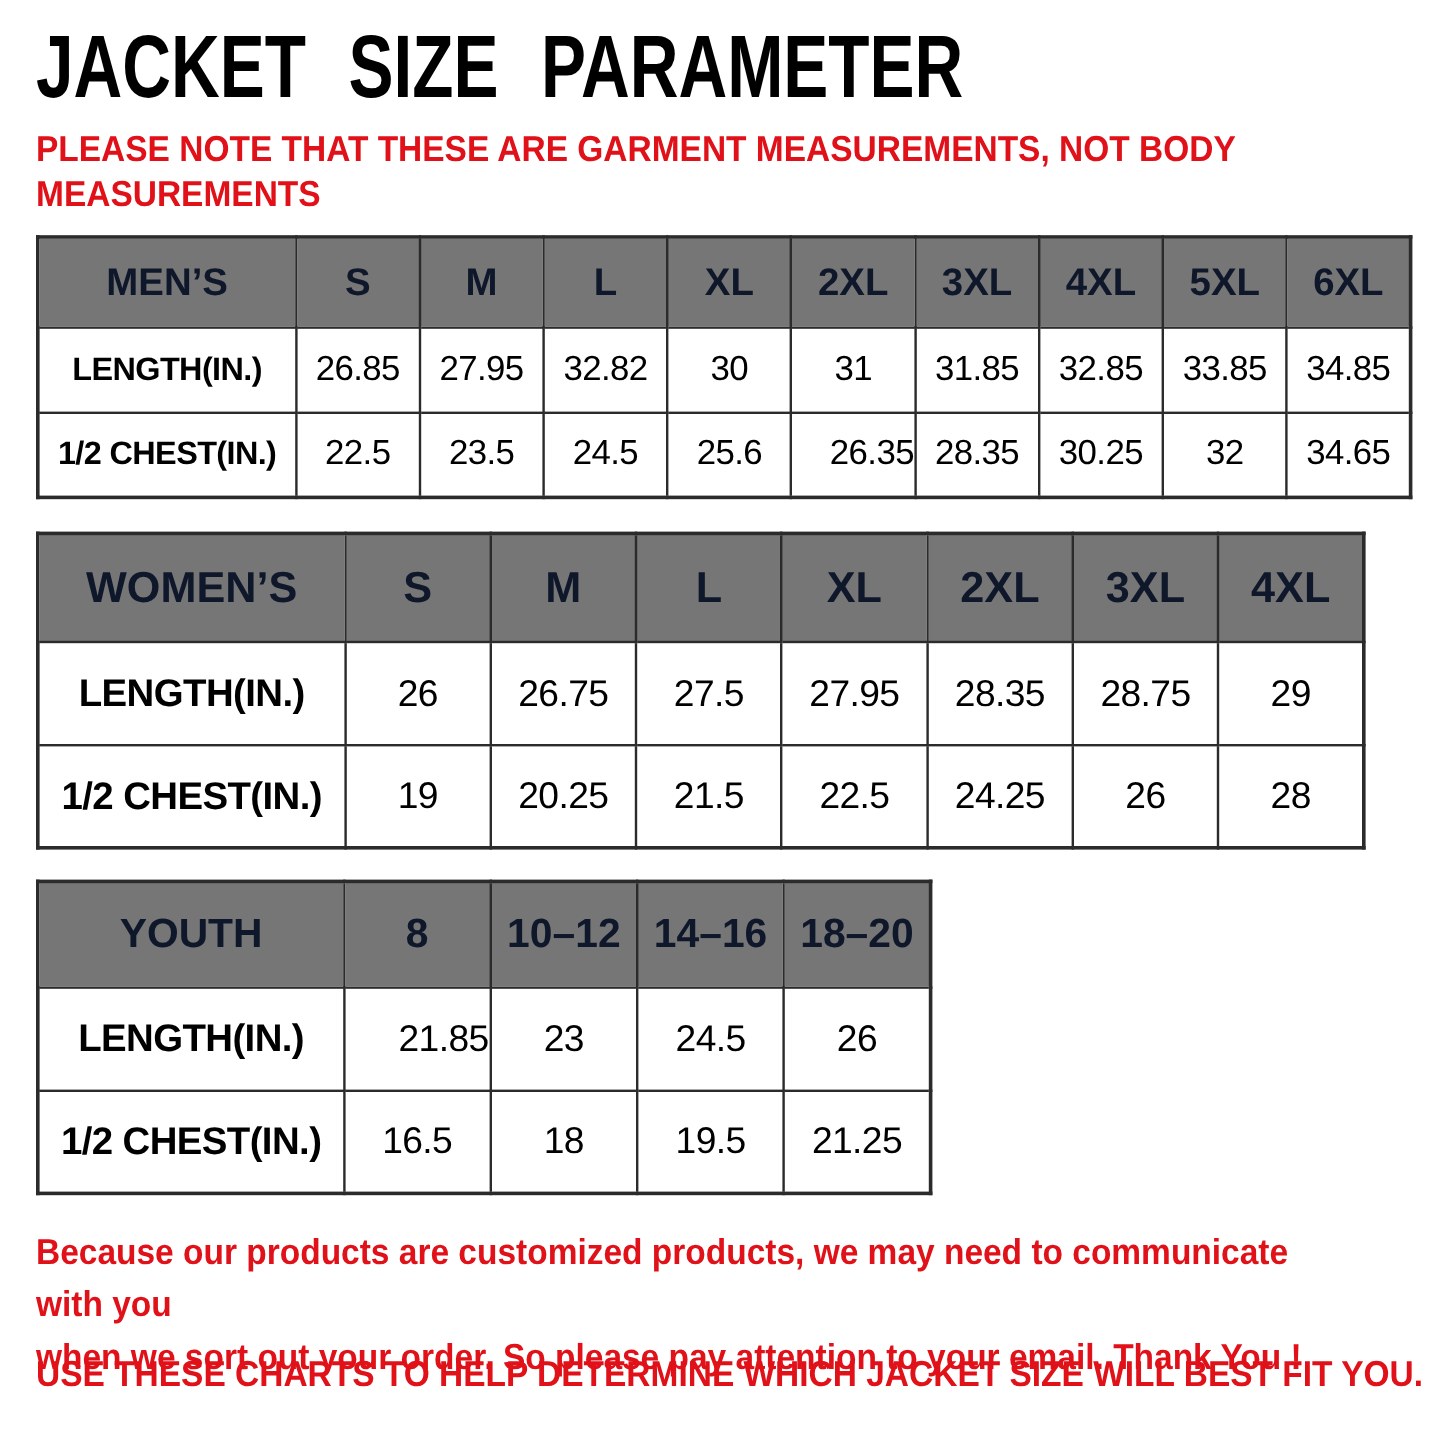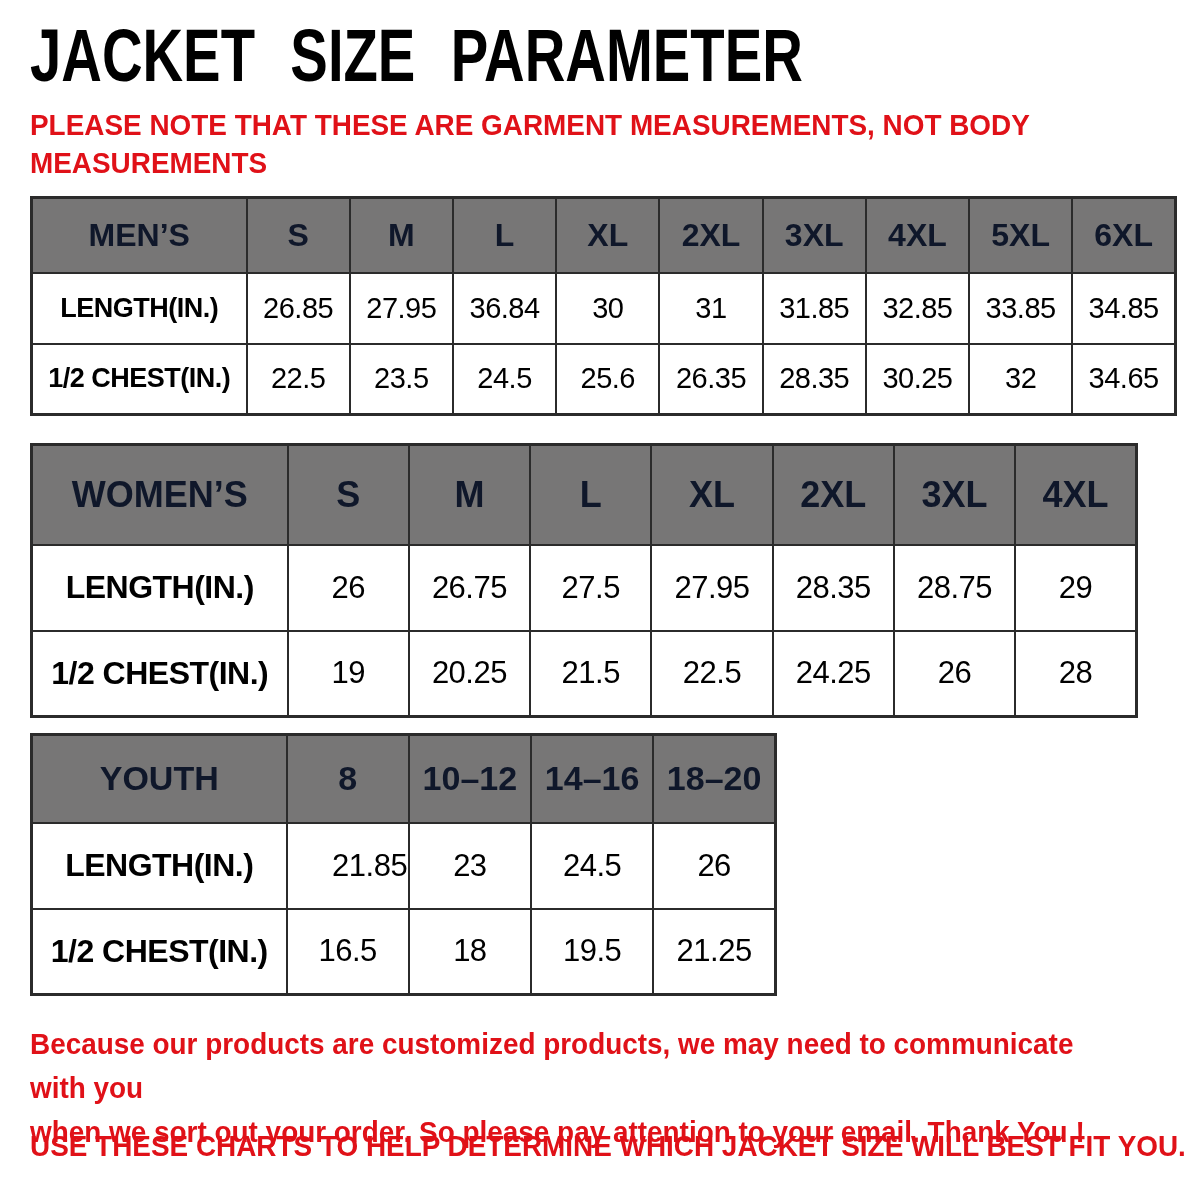--- a/index.html
+++ b/index.html
@@ -35,21 +35,21 @@
 
   .tbl-mens{left:30px;top:196px;width:1147px;height:217px;}
   .tbl-mens thead tr{height:75px;}
   .tbl-mens tbody tr{height:71px;}
   .tbl-mens thead th{font-size:32px;}
   .tbl-mens tbody th{font-size:27px;letter-spacing:-0.5px;}
   .tbl-mens tbody td{font-size:29px;}
   .tbl-mens col.label{width:215px;}
 
   .tbl-womens{left:30px;top:443px;width:1108px;height:262px;}
-  .tbl-womens thead tr{height:100px;}
+  .tbl-womens thead tr{height:90px;}
   .tbl-womens tbody tr{height:86px;}
   .tbl-womens thead th{font-size:36px;}
   .tbl-womens tbody th{font-size:32px;letter-spacing:-0.5px;}
   .tbl-womens tbody td{font-size:31px;}
   .tbl-womens col.label{width:256px;}
 
   .tbl-youth{left:30px;top:733px;width:747px;height:260px;}
   .tbl-youth thead tr{height:88px;}
   .tbl-youth tbody tr{height:86px;}
   .tbl-youth thead th{font-size:34px;}
@@ -103,35 +103,35 @@
             <th style="background: rgb(119, 118, 118); border-color: rgb(43, 43, 43);">4XL</th>
             <th style="background: rgb(119, 118, 118); border-color: rgb(43, 43, 43);">5XL</th>
             <th style="background: rgb(119, 118, 118); border-color: rgb(43, 43, 43);">6XL</th>
           </tr>
         </thead>
         <tbody>
           <tr>
             <th style="border-color: rgb(43, 43, 43);">LENGTH(IN.)</th>
             <td style="border-color: rgb(43, 43, 43);">26.85</td>
             <td style="border-color: rgb(43, 43, 43);">27.95</td>
-            <td style="border-color: rgb(43, 43, 43);">36.84</td>
+            <td style="border-color: rgb(43, 43, 43);">32.82</td>
             <td style="border-color: rgb(43, 43, 43);">30</td>
             <td style="border-color: rgb(43, 43, 43);">31</td>
             <td style="border-color: rgb(43, 43, 43); margin-top: 14px;">31.85</td>
             <td style="border-color: rgb(43, 43, 43);">32.85</td>
             <td style="border-color: rgb(43, 43, 43);">33.85</td>
             <td style="border-color: rgb(43, 43, 43);">34.85</td>
           </tr>
           <tr>
             <th style="border-color: rgb(43, 43, 43);">1/2 CHEST(IN.)</th>
             <td style="border-color: rgb(43, 43, 43);">22.5</td>
             <td style="border-color: rgb(43, 43, 43);">23.5</td>
             <td style="border-color: rgb(43, 43, 43);">24.5</td>
             <td style="border-color: rgb(43, 43, 43);">25.6</td>
-            <td style="border-color: rgb(43, 43, 43);">26.35</td>
+            <td style="border-color: rgb(43, 43, 43); text-align: right;">26.35</td>
             <td style="border-color: rgb(43, 43, 43);">28.35</td>
             <td style="border-color: rgb(43, 43, 43);">30.25</td>
             <td style="border-color: rgb(43, 43, 43);">32</td>
             <td style="border-color: rgb(43, 43, 43);">34.65</td>
           </tr>
         </tbody>
       </table>
     </div>
   <div class="tbl tbl-womens">
       <table style="border-color: rgb(43, 43, 43);">

